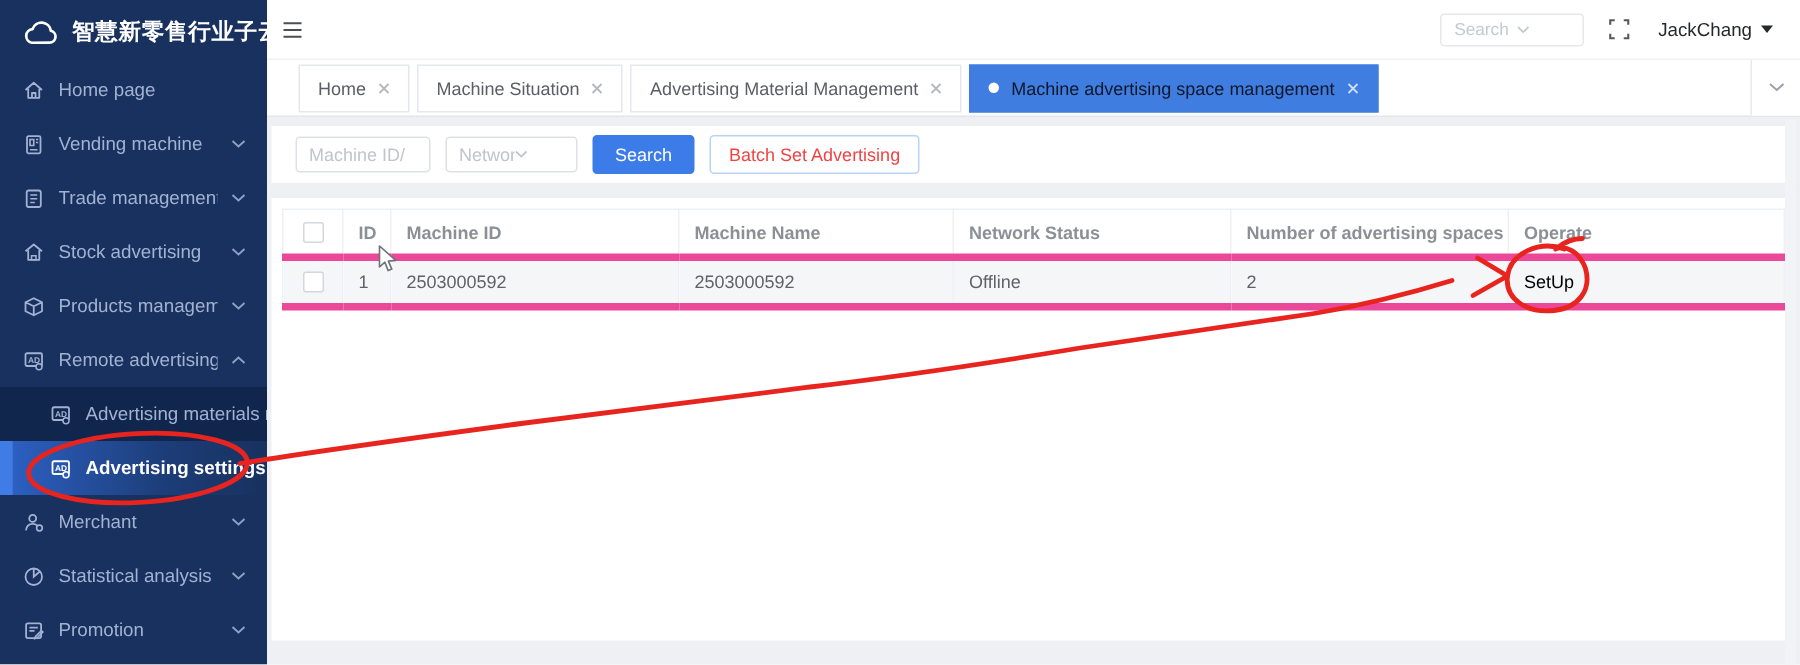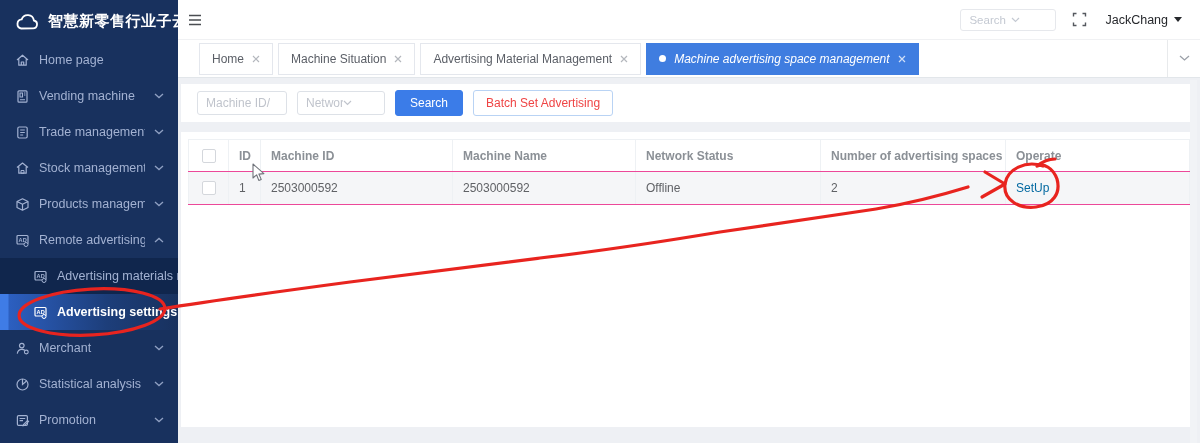--- a/index.html
+++ b/index.html
@@ -26,43 +26,43 @@
   .topbar .spacer { flex:1; }
   .search-select { width:96px; height:22px; border:1px solid #e6e8ec; border-radius:3px; display:flex; align-items:center; padding:0 6px 0 8px; color:#c4c9d2; gap:4px; cursor:pointer; }
   .search-select span { flex:1; font-size:11.5px; overflow:hidden; white-space:nowrap; }
   .fullscreen { margin:0 18px 0 16px; display:flex; cursor:pointer; }
   .user { display:flex; align-items:center; gap:6px; color:#26282c; font-weight:normal; font-size:12.5px; cursor:pointer; }
   .caret { width:0; height:0; border-left:4px solid transparent; border-right:4px solid transparent; border-top:5px solid #26282c; }
 
   
   .tabbar { position:absolute; left:178px; top:40px; right:0; height:38px; background:#fff; border-bottom:1px solid #e2e6ea; display:flex; align-items:center; padding-left:21px; gap:5px; }
   .tab { height:32px; display:flex; align-items:center; padding:0 12px; border:1px solid #e4e7ed; background:#fff; color:#5a5e66; gap:8px; cursor:pointer; white-space:nowrap; }
-  .tab.active { background:#3f7de0; border-color:#3f7de0; color:#ffffff;font-style:italic; }
+  .tab.active { background:#3f7de0; border-color:#3f7de0; color:#0f172a; }
   .tab .dot { width:7px; height:7px; border-radius:50%; background:#fff; }
   .tab .x { display:flex; opacity:.75; }
   .tab-drop { position:absolute; right:0; top:0; width:33px; height:37px; border-left:1px solid #e8eaec; display:flex; align-items:center; justify-content:center; cursor:pointer; background:#fff; }
 
   
   .content { position:absolute; left:178px; top:78px; right:0; bottom:0; background:#eef0f4; padding:6px 3px 16px 3px; display:flex; flex-direction:column; gap:10px; }
   .filter-card { background:#fff; height:38px; flex:none; display:flex; align-items:center; padding-left:16px; gap:10px; }
   .inp { width:90px; height:24px; border:1px solid #dde1e7; border-radius:3px; padding:0 8px; font-size:12px; font-family:inherit; color:#606266; outline:none; }
   .inp::placeholder { color:#c0c4cc; }
   .fake-select { width:88px; height:24px; border:1px solid #dde1e7; border-radius:3px; display:flex; align-items:center; padding:0 5px 0 8px; color:#c0c4cc; cursor:pointer; }
   .fake-select span { flex:1; overflow:hidden; white-space:nowrap; }
   .btn-primary { height:26px; padding:0 14px; background:#3b7ce8; border:1px solid #3b7ce8; color:#fff; border-radius:3px; font-size:12px; font-family:inherit; cursor:pointer; }
   .btn-plain { height:26px; padding:0 12px; background:#fff; border:1px solid #b9d3f4; color:#ef4444; border-radius:3px; font-size:12px; font-family:inherit; cursor:pointer; }
 
   .table-card { background:#fff; flex:1; padding:7px 7px 0 7px; }
   table { width:100%; border-collapse:collapse; table-layout:fixed; }
-  th,td { border-bottom:1px solid #ec4899; border-right:1px solid #eef1f4; text-align:left; padding:0 10px; overflow:hidden; white-space:nowrap; }
+  th,td { border-bottom:5px solid #ec4899; border-right:1px solid #eef1f4; text-align:left; padding:0 10px; overflow:hidden; white-space:nowrap; }
   th { height:32px; color:#8b9096; font-weight:bold; font-size:12px; border-top:1px solid #eef1f4; }
   th:first-child, td:first-child { border-left:1px solid #eef1f4; text-align:center; padding:0; }
   td { height:33px; color:#606266; background:#f5f6f8; }
   .cb { width:14px; height:14px; border:1px solid #d4d7dc; border-radius:2px; background:#fff; display:inline-block; vertical-align:middle; cursor:pointer; }
-  .link { color:#0369a1; cursor:pointer; text-decoration:none; }
+  .link { color:#000000; cursor:pointer; text-decoration:none; }
 
   .scroll-track { position:absolute; right:3px; top:80px; bottom:0; width:7px; background:#f1f3f6; }
 
   
   .overlay { position:absolute; left:0; top:0; width:1200px; height:443px; pointer-events:none; z-index:50; }
   .cursor { position:absolute; left:252px; top:163px; z-index:60; pointer-events:none; }
 </style>
 </head>
 <body>
 
@@ -116,21 +116,21 @@
         </span>
     </div>
 
     <div class="nav-item">
       <span class="ic">
           <svg width="15" height="15" viewBox="0 0 15 15">
             <path d="M2 6.5 7.5 2 13 6.5M3.8 5.8v6.4h7.4V5.8" fill="none" stroke="#a3b2d2" stroke-width="1.2" stroke-linejoin="round"></path>
             <path d="M6 9.5h3v2.7H6z" fill="none" stroke="#a3b2d2" stroke-width="1"></path>
           </svg>
         </span>
-      <span class="lbl">Stock management</span>
+      <span class="lbl">Stock advertising</span>
       <span class="chev">
           <svg width="10" height="6" viewBox="0 0 10 6">
             <path d="M1 1l4 3.6L9 1" fill="none" stroke="#8fa0c2" stroke-width="1.3"></path>
           </svg>
         </span>
     </div>
 
     <div class="nav-item">
       <span class="ic">
           <svg width="15" height="15" viewBox="0 0 15 15">

